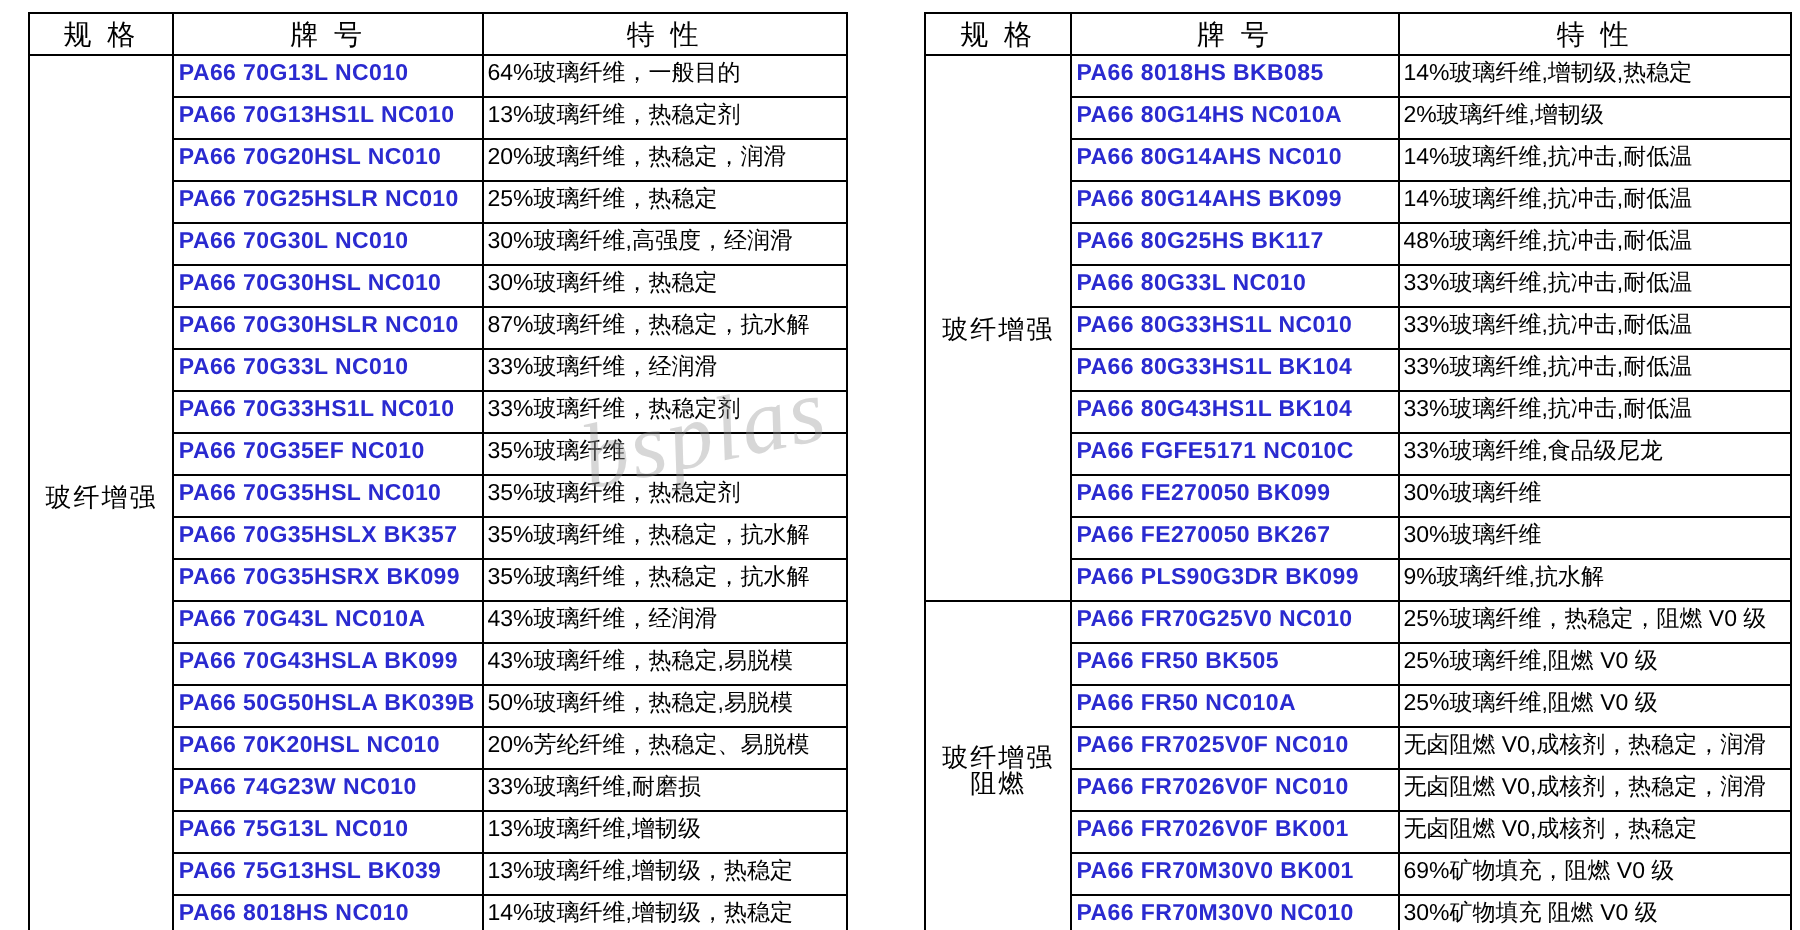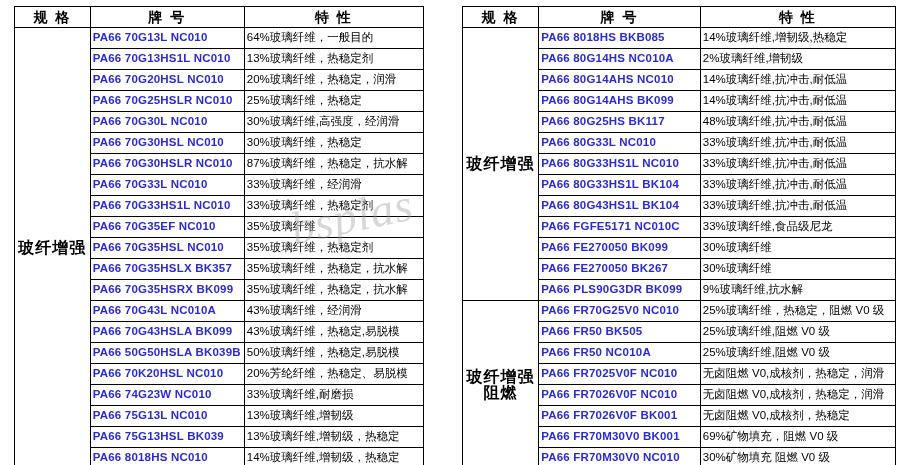--- a/index.html
+++ b/index.html
@@ -46,30 +46,30 @@
     border: 1px solid #000000;
     padding: 0 2px;
     line-height: 1;
     height: 20px;
     vertical-align: middle;
     white-space: nowrap;
     overflow: hidden;
   }
   .hdr {
     text-align: center;
-    font-weight: bold;
+    font-weight: normal;
     font-size: 14px;
     letter-spacing: 2px;
     color: #000;
     height: 23px;
   }
   .cat {
     text-align: center;
-    font-weight: bold;
-    font-size: 16px;
+    font-weight: normal;
+    font-size: 13px;
     letter-spacing: 1px;
     color: #000;
     line-height: 1.5;
   }
   .grade {
     color: #2a2ad0;
     font-size: 11.5px;
     padding-left: 6px;
     letter-spacing: 0.2px;
     font-weight: bold;

